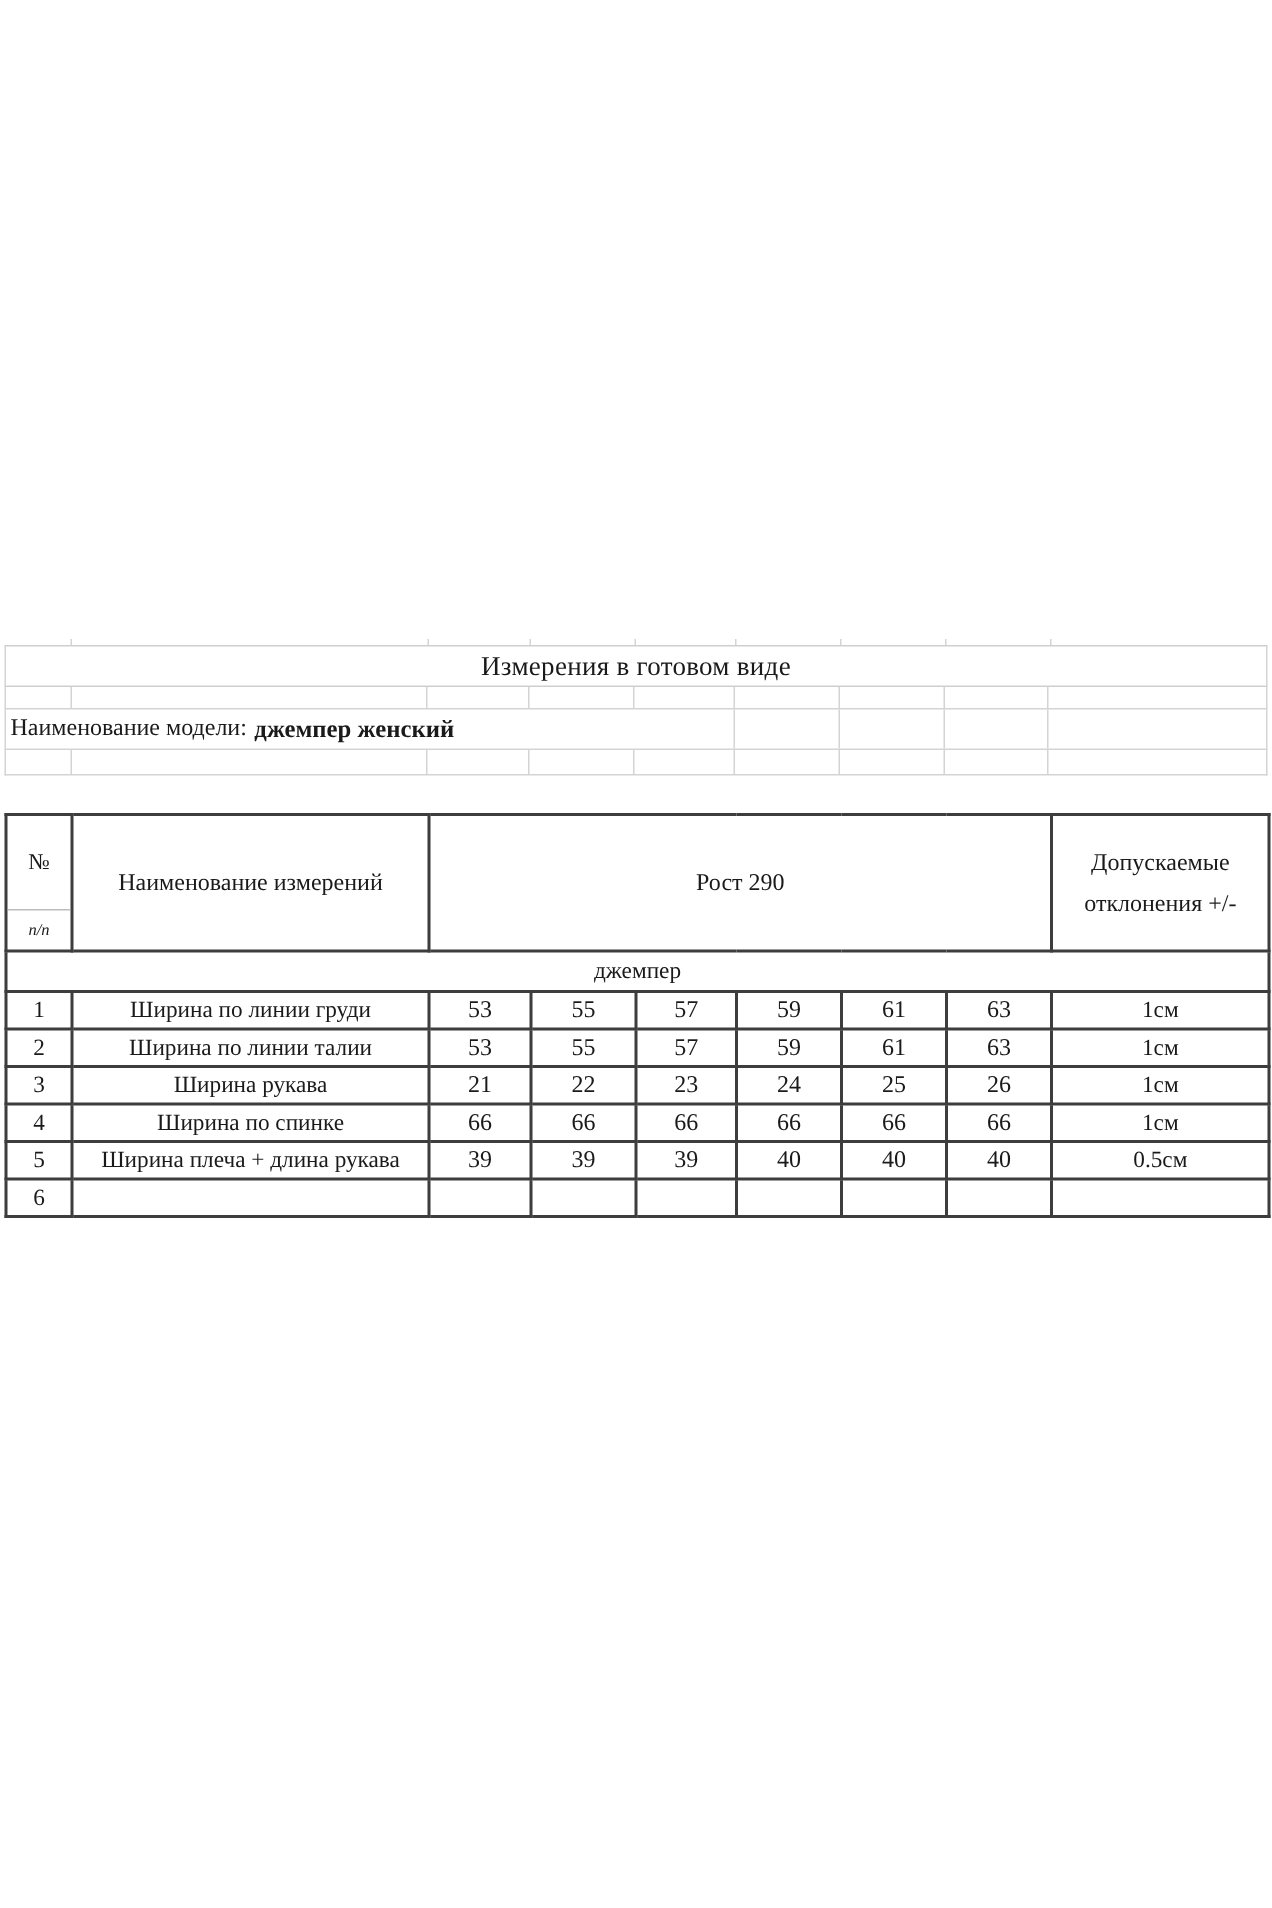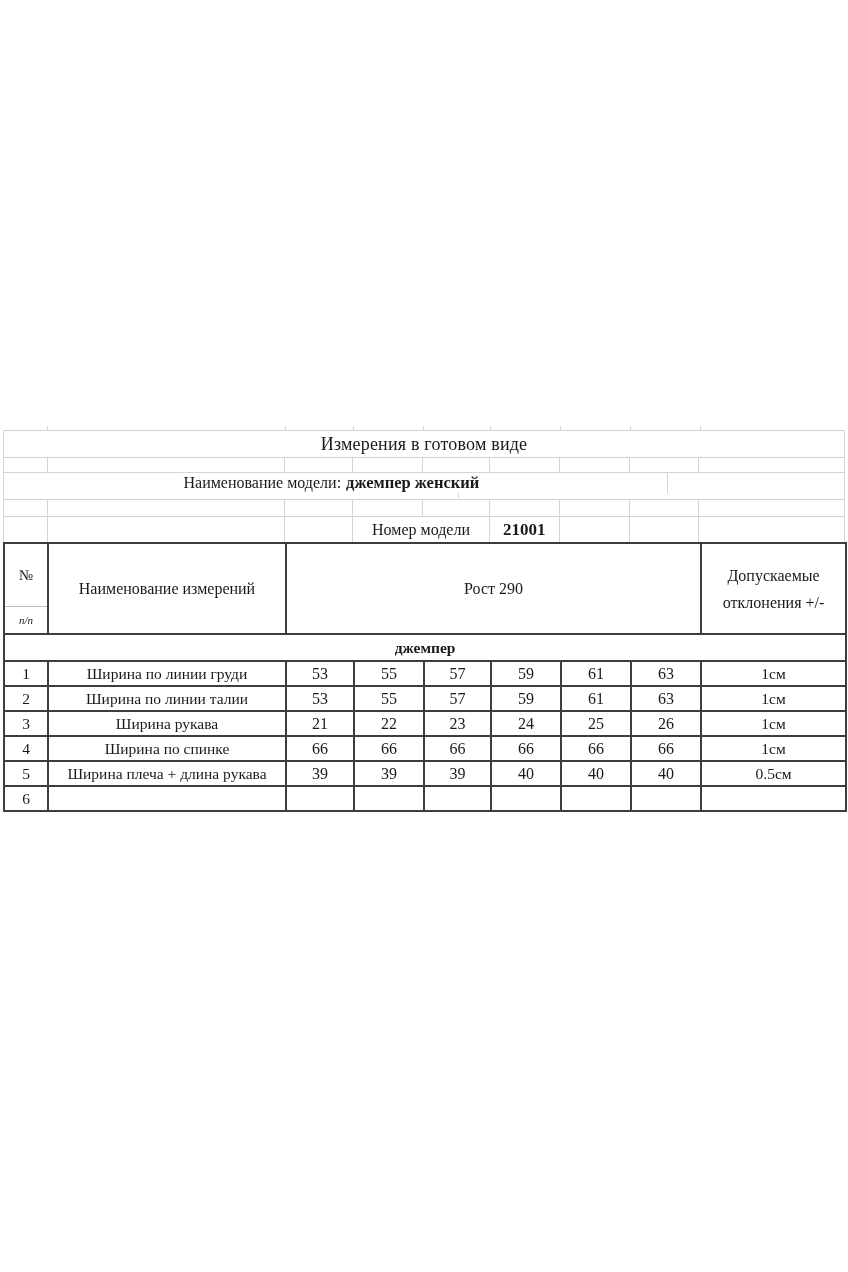--- a/index.html
+++ b/index.html
@@ -11,21 +11,21 @@
   .faintrow { position:absolute; left:3px; width:842px; display:flex;
               border-left:1px solid #d4d4d4; border-right:1px solid #d4d4d4; }
   .fcell { border-right:1px solid #d4d4d4; height:100%; }
   .fcell:last-child { border-right:none; }
 
   .title-row { top:430px; height:28px; border-top:1px solid #cfcfcf; border-bottom:1px solid #cfcfcf;
                align-items:center; justify-content:center; }
   .title-row .t { font-size:18px; font-weight:normal; letter-spacing:.2px; }
 
   .empty-row-1 { top:458px; height:15px; border-bottom:1px solid #d4d4d4; }
-  .name-row { top:473px; height:27px; border-bottom:1px solid #d4d4d4; align-items:center;flex-direction:column; }
+  .name-row { top:473px; height:27px; border-bottom:1px solid #d4d4d4; align-items:center; }
   .name-row .merged { width:487px; border-right:1px solid #d4d4d4; height:100%;
                       display:flex; align-items:center; padding-left:3px; font-size:16px; white-space:nowrap; }
   .name-row .merged b { margin-left:5px; font-size:16.5px; }
   .empty-row-2 { top:500px; height:17px; border-bottom:1px solid #d4d4d4; }
   .number-row { top:517px; height:25px; }
   .number-row .fcell { display:flex; align-items:center; justify-content:center; }
   .number-row .lbl { font-size:16px; }
   .number-row .val { font-size:17px; font-weight:bold; }
 
   .tick { position:absolute; width:1px; height:4px; top:426px; background:#d4d4d4; }
@@ -37,21 +37,21 @@
                   font-size:15.5px; padding:0; overflow:hidden; }
   tr.hdr { height:89px; }
   tr.hdr td { font-size:16px; }
   .numhdr-inner { display:flex; flex-direction:column; height:89px; }
   .numhdr-top { flex:63 0 0; display:flex; align-items:center; justify-content:center;
                 border-bottom:1px solid #bdbdbd; font-size:15px; }
   .numhdr-bot { flex:26 0 0; display:flex; align-items:center; justify-content:center; font-size:11px;font-style:italic; }
   td.tolhdr { line-height:27px; padding:0 10px; }
   tr.sizes { height:26px; }
   tr.sizes td { font-size:16px; }
-  tr.section { height:27px;font-weight:bold; }
+  tr.section { height:27px; }
   tr.datarow { height:25px; }
   tr.datarow td.val { font-size:16px; }
 </style>
 </head>
 <body>
 
 <div class="sheet">
 
   <div class="tick" style="left:47px"></div>
   <div class="tick" style="left:285px"></div>
@@ -94,30 +94,20 @@
     <div class="fcell" style="width:238px"></div>
     <div class="fcell" style="width:68px"></div>
     <div class="fcell" style="width:70px"></div>
     <div class="fcell" style="width:67px"></div>
     <div class="fcell" style="width:70px"></div>
     <div class="fcell" style="width:70px"></div>
     <div class="fcell" style="width:70px"></div>
     <div class="fcell" style="width:145px"></div>
   </div>
 
-  <div class="faintrow number-row">
-    <div class="fcell" style="width:44px"></div>
-    <div class="fcell" style="width:238px"></div>
-    <div class="fcell" style="width:68px"></div>
-    <div class="fcell lbl" style="width:137px">Номер модели</div>
-    <div class="fcell val" style="width:70px">21001</div>
-    <div class="fcell" style="width:70px"></div>
-    <div class="fcell" style="width:70px"></div>
-    <div class="fcell" style="width:145px"></div>
-  </div>
 
   <table class="meas">
     <colgroup>
       <col style="width:44px">
         <col style="width:238px">
         <col style="width:68px">
         <col style="width:70px">
       <col style="width:67px">
         <col style="width:70px">
         <col style="width:70px">

